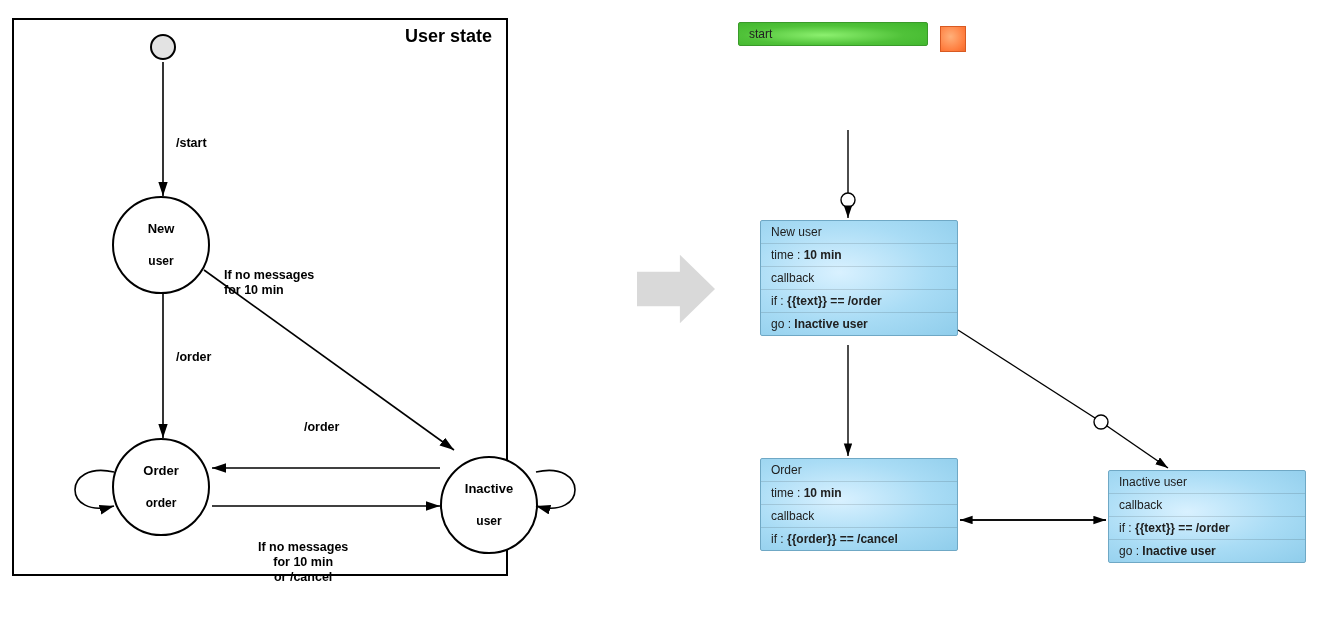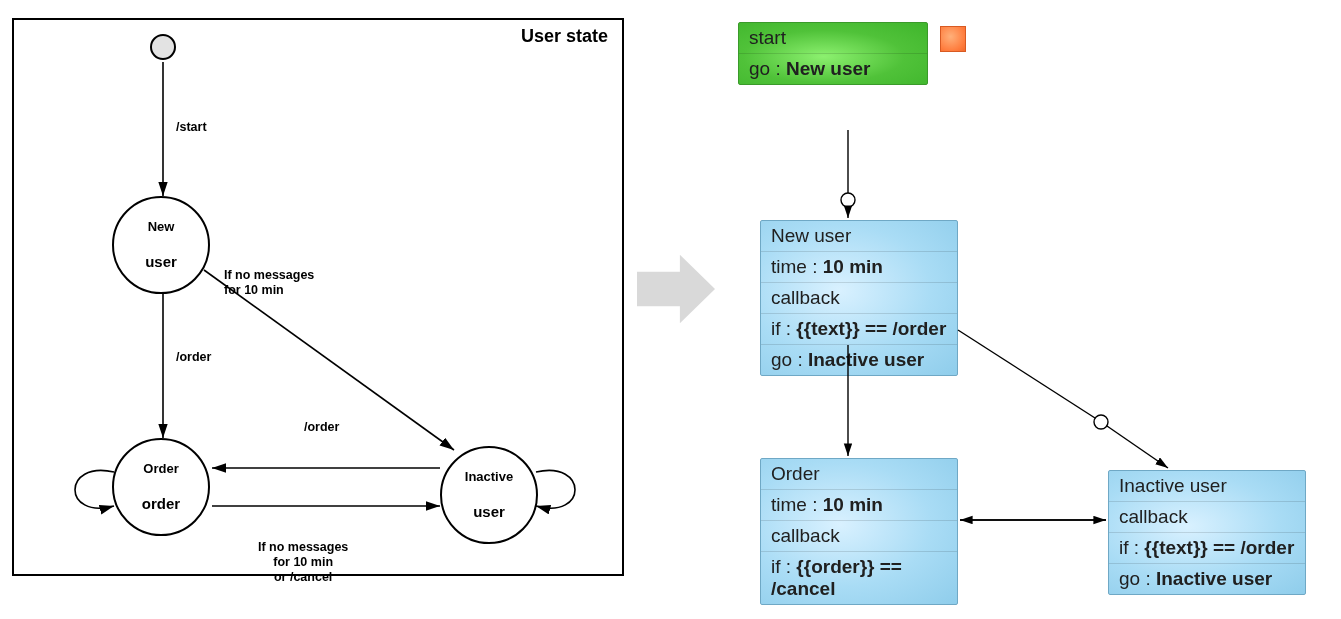--- a/index.html
+++ b/index.html
@@ -13,21 +13,21 @@
     color: #000;
     position: relative;
     overflow: hidden;
   }
 
   
   .panel {
     position: absolute;
     left: 12px;
     top: 18px;
-    width: 612px;
+    width: 496px;
     height: 558px;
     border: 2px solid #000;
     box-sizing: border-box;
     background: #fff;
   }
   .panel-title {
     position: absolute;
     top: 6px;
     right: 14px;
     font-weight: 700;
@@ -56,21 +56,21 @@
     box-sizing: border-box;
     text-align: center;
     display: flex;
     flex-direction: column;
     justify-content: center;
     line-height: 1.15;
     font-size: 13px;
     gap: 18px;
   }
   .state-circle .l1 { font-weight: 700; }
-  .state-circle .l2 { font-weight: 700; font-size: 15px; }
+  .state-circle .l2 { font-weight: 700; font-size: 12px; }
 
   
   .lbl {
     position: absolute;
     font-weight: 700;
     font-size: 12.5px;
     line-height: 1.2;
     text-align: left;
     white-space: nowrap;
   }
@@ -85,21 +85,21 @@
     height: 78px;
     color: #d9d9d9;
   }
 
   
   .card {
     position: absolute;
     box-sizing: border-box;
     border: 1px solid #888;
     border-radius: 2px;
-    font-size: 19px;
+    font-size: 12px;
     color: #202020;
   }
   .card .row {
     padding: 4px 10px 4px 10px;
     border-top: 1px solid rgba(0,0,0,0.12);
   }
   .card .row:first-child { border-top: none; }
   .card .row b { font-weight: 700; }
 
   .card.green {
@@ -141,26 +141,26 @@
   <div class="state-circle" style="left:98px; top:176px;">
     <span class="l1">New</span>
     <span class="l2">user</span>
   </div>
 
   <div class="state-circle" style="left:98px; top:418px;">
     <span class="l1">Order</span>
     <span class="l2">order</span>
   </div>
 
-  <div class="state-circle" style="left:426px; top:426px;">
+  <div class="state-circle" style="left:426px; top:436px;">
     <span class="l1">Inactive</span>
     <span class="l2">user</span>
   </div>
 
-  <div class="lbl" style="left:162px; top:100px;">/start</div>
+  <div class="lbl" style="left:162px; top:116px;">/start</div>
   <div class="lbl" style="left:162px; top:330px;">/order</div>
   <div class="lbl" style="left:210px; top:248px; white-space:pre;">If no messages
 for 10 min</div>
   <div class="lbl center" style="left:290px; top:400px;">/order</div>
   <div class="lbl center" style="left:244px; top:520px; white-space:pre;">If no messages
 for 10 min
 or /cancel</div>
 
   <svg class="wires" width="612" height="558">
     <defs>
@@ -184,23 +184,20 @@
     <path d="M522,452 C574,440 574,500 522,486" fill="none" stroke="#000" stroke-width="1.6" marker-end="url(#ahL)"></path>
   </svg>
 </div>
 
 <svg class="big-arrow" viewBox="0 0 100 100">
   <path d="M0,28 L55,28 L55,6 L100,50 L55,94 L55,72 L0,72 Z" fill="#d9d9d9"></path>
 </svg>
 
 <div class="card green" style="left:738px; top:22px; width:190px;">
   <div class="row">start</div>
-  <div class="row">
-    <span>go : </span><b>New user</b>
-  </div>
 </div>
 
 <div class="card green" style="left:738px; top:22px; width:190px; height:108px; z-index:-1;"></div>
 
 <div class="mini-square" style="left:940px; top:26px;"></div>
 
 <div class="card blue" style="left:760px; top:220px; width:198px;">
   <div class="row">New user</div>
   <div class="row">
     <span>time : </span><b>10 min</b>

